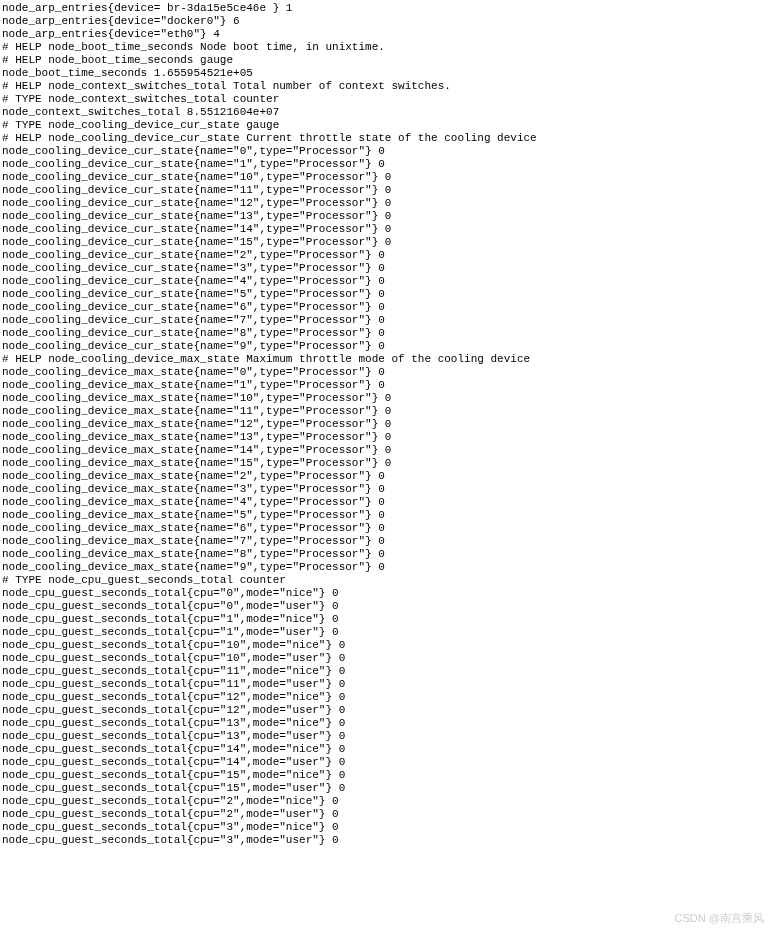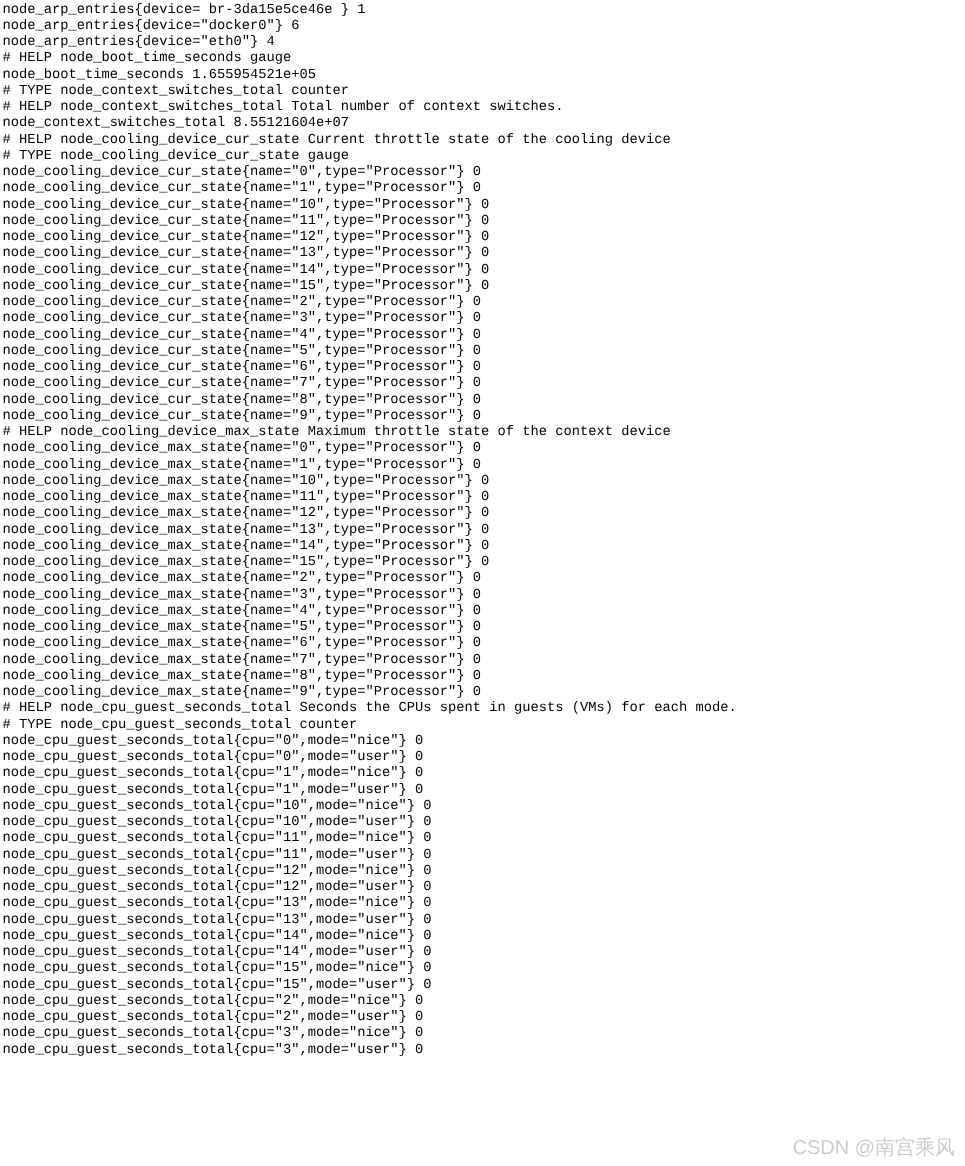--- a/index.html
+++ b/index.html
@@ -19,72 +19,72 @@
     }
     .line {
       display: block;
     }
     .watermark {
       position: absolute;
       bottom: 8px;
       right: 8px;
       color: #ccc;
       font-family: sans-serif;
-      font-size: 16px;
+      font-size: 11px;
       margin-top: 19px;
     }
   </style>
 </head>
 <body>
 
 <div id="metrics-output">
     <span class="line">node_arp_entries{device= br-3da15e5ce46e } 1</span>
     <span class="line">node_arp_entries{device="docker0"} 6</span>
     <span class="line">node_arp_entries{device="eth0"} 4</span>
+    <span class="line"># HELP node_boot_time_seconds Node boot time, in unixtime.</span>
     <span class="line"># HELP node_boot_time_seconds gauge</span>
     <span class="line">node_boot_time_seconds 1.655954521e+05</span>
+    <span class="line"># HELP node_context_switches_total Total number of context switches.</span>
     <span class="line"># TYPE node_context_switches_total counter</span>
-    <span class="line"># HELP node_context_switches_total Total number of context switches.</span>
     <span class="line">node_context_switches_total 8.55121604e+07</span>
+    <span class="line"># TYPE node_cooling_device_cur_state gauge</span>
     <span class="line"># HELP node_cooling_device_cur_state Current throttle state of the cooling device</span>
-    <span class="line"># TYPE node_cooling_device_cur_state gauge</span>
     <span class="line">node_cooling_device_cur_state{name="0",type="Processor"} 0</span>
     <span class="line">node_cooling_device_cur_state{name="1",type="Processor"} 0</span>
     <span class="line">node_cooling_device_cur_state{name="10",type="Processor"} 0</span>
     <span class="line">node_cooling_device_cur_state{name="11",type="Processor"} 0</span>
     <span class="line">node_cooling_device_cur_state{name="12",type="Processor"} 0</span>
     <span class="line">node_cooling_device_cur_state{name="13",type="Processor"} 0</span>
     <span class="line">node_cooling_device_cur_state{name="14",type="Processor"} 0</span>
     <span class="line">node_cooling_device_cur_state{name="15",type="Processor"} 0</span>
     <span class="line">node_cooling_device_cur_state{name="2",type="Processor"} 0</span>
     <span class="line">node_cooling_device_cur_state{name="3",type="Processor"} 0</span>
     <span class="line">node_cooling_device_cur_state{name="4",type="Processor"} 0</span>
     <span class="line">node_cooling_device_cur_state{name="5",type="Processor"} 0</span>
     <span class="line">node_cooling_device_cur_state{name="6",type="Processor"} 0</span>
     <span class="line">node_cooling_device_cur_state{name="7",type="Processor"} 0</span>
     <span class="line">node_cooling_device_cur_state{name="8",type="Processor"} 0</span>
     <span class="line">node_cooling_device_cur_state{name="9",type="Processor"} 0</span>
-    <span class="line"># HELP node_cooling_device_max_state Maximum throttle state of the context device</span>
+    <span class="line"># HELP node_cooling_device_max_state Maximum throttle mode of the cooling device</span>
     <span class="line">node_cooling_device_max_state{name="0",type="Processor"} 0</span>
     <span class="line">node_cooling_device_max_state{name="1",type="Processor"} 0</span>
     <span class="line">node_cooling_device_max_state{name="10",type="Processor"} 0</span>
     <span class="line">node_cooling_device_max_state{name="11",type="Processor"} 0</span>
     <span class="line">node_cooling_device_max_state{name="12",type="Processor"} 0</span>
     <span class="line">node_cooling_device_max_state{name="13",type="Processor"} 0</span>
     <span class="line">node_cooling_device_max_state{name="14",type="Processor"} 0</span>
     <span class="line">node_cooling_device_max_state{name="15",type="Processor"} 0</span>
     <span class="line">node_cooling_device_max_state{name="2",type="Processor"} 0</span>
     <span class="line">node_cooling_device_max_state{name="3",type="Processor"} 0</span>
     <span class="line">node_cooling_device_max_state{name="4",type="Processor"} 0</span>
     <span class="line">node_cooling_device_max_state{name="5",type="Processor"} 0</span>
     <span class="line">node_cooling_device_max_state{name="6",type="Processor"} 0</span>
     <span class="line">node_cooling_device_max_state{name="7",type="Processor"} 0</span>
     <span class="line">node_cooling_device_max_state{name="8",type="Processor"} 0</span>
     <span class="line">node_cooling_device_max_state{name="9",type="Processor"} 0</span>
-    <span class="line"># HELP node_cpu_guest_seconds_total Seconds the CPUs spent in guests (VMs) for each mode.</span>
     <span class="line"># TYPE node_cpu_guest_seconds_total counter</span>
     <span class="line">node_cpu_guest_seconds_total{cpu="0",mode="nice"} 0</span>
     <span class="line">node_cpu_guest_seconds_total{cpu="0",mode="user"} 0</span>
     <span class="line">node_cpu_guest_seconds_total{cpu="1",mode="nice"} 0</span>
     <span class="line">node_cpu_guest_seconds_total{cpu="1",mode="user"} 0</span>
     <span class="line">node_cpu_guest_seconds_total{cpu="10",mode="nice"} 0</span>
     <span class="line">node_cpu_guest_seconds_total{cpu="10",mode="user"} 0</span>
     <span class="line">node_cpu_guest_seconds_total{cpu="11",mode="nice"} 0</span>
     <span class="line">node_cpu_guest_seconds_total{cpu="11",mode="user"} 0</span>
     <span class="line">node_cpu_guest_seconds_total{cpu="12",mode="nice"} 0</span>

